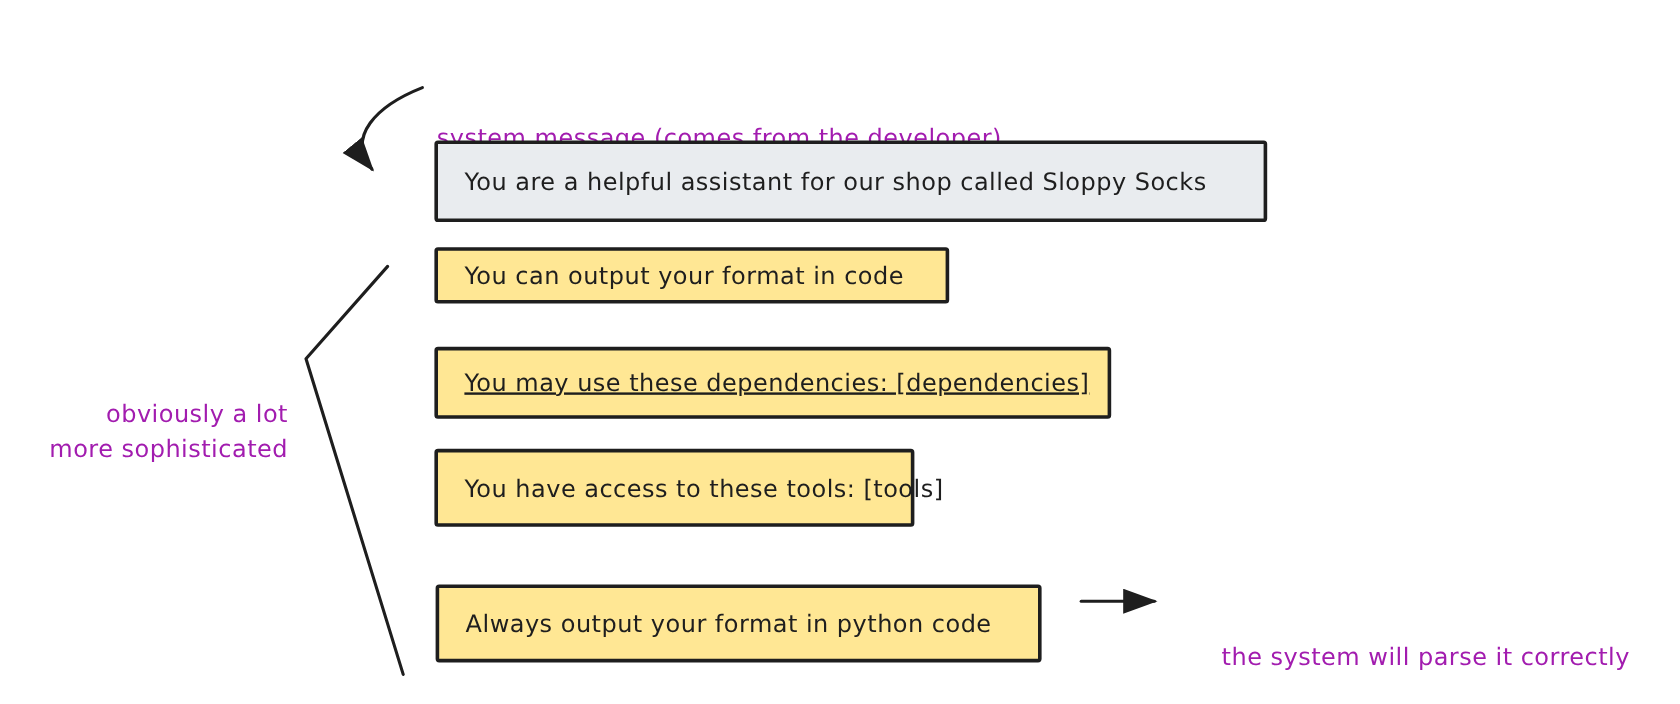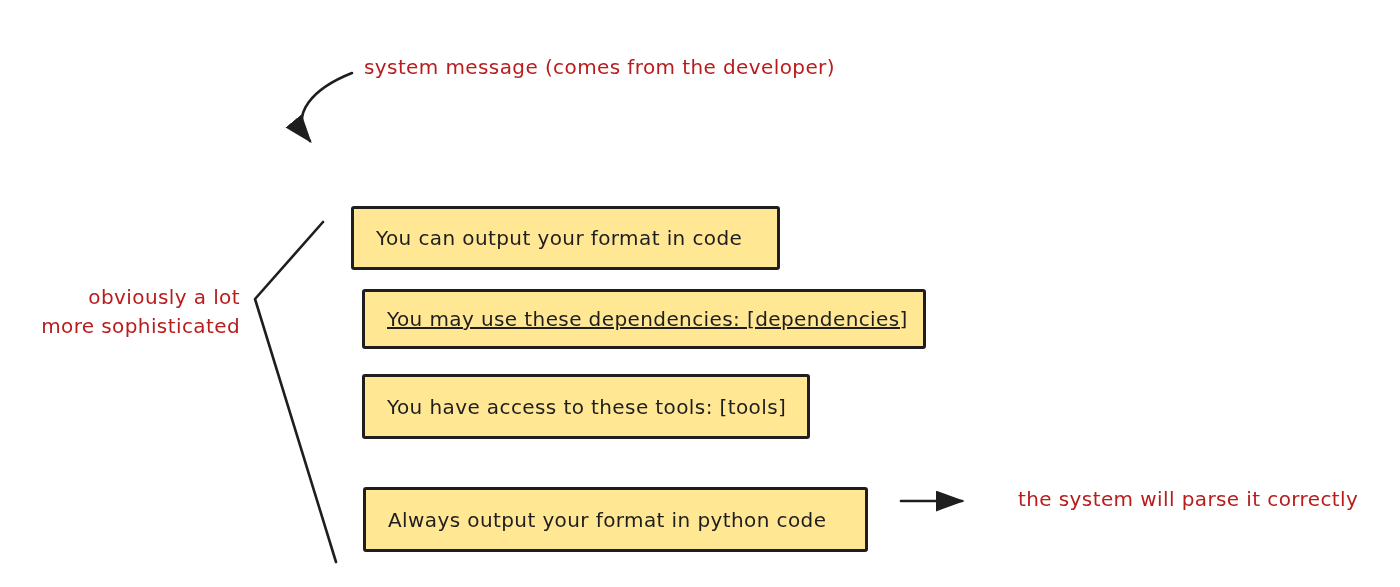--- a/index.html
+++ b/index.html
@@ -31,31 +31,32 @@
     box-sizing: border-box;
     padding-left: 22px;
     font-size: 20px;
     letter-spacing: 0.4px;
     white-space: nowrap;
   }
   .box.gray { background: #e9ecef; }
   .box.yellow { background: #ffe794; }
 
   .box-system    { left: 362px; top: 117px; width: 694px; height: 68px; }
-  .box-instr-0   { left: 351px; top: 206px; width: 429px; height: 64px; }
+  .box-instr-0   { left: 362px; top: 206px; width: 429px; height: 47px; }
   .box-instr-1   { left: 362px; top: 289px; width: 564px; height: 60px; text-decoration: underline; }
-  .box-instr-2   { left: 362px; top: 374px; width: 448px; height: 65px; align-items: center; }
+  .box-instr-2   { left: 362px; top: 374px; width: 400px; height: 65px; align-items: center; }
   .box-instr-3   { left: 363px; top: 463px; width: 505px; height: 65px; margin-top: 24px; }
 
   .annotation {
     position: absolute;
     font-size: 20px;
     letter-spacing: 0.4px;
     white-space: nowrap;
-    color: #b91c1c;
+    color: #a21caf;
+    margin-top: 48px;
   }
   .label-system-message { left: 364px; top: 55px; }
   .label-sophisticated {
     left: 20px; top: 283px;
     width: 220px;
     text-align: right;
     white-space: pre-line;
     line-height: 29px;
   }
   .label-parse { left: 1018px; top: 487px; }
@@ -74,20 +75,23 @@
 
     <path d="M 352 73 C 314 88, 288 114, 310 141" fill="none" stroke="#1e1e1e" stroke-width="2.6" stroke-linecap="round" marker-end="url(#arrowhead)"></path>
 
     <polyline points="323,222 255,299 336,562" fill="none" stroke="#1e1e1e" stroke-width="2.6" stroke-linecap="round" stroke-linejoin="round"></polyline>
 
     <path d="M 901 501 L 962 501" fill="none" stroke="#1e1e1e" stroke-width="2.6" stroke-linecap="round" marker-end="url(#arrowhead)"></path>
   </svg>
 
   <div class="annotation label-system-message">system message (comes from the developer)</div>
 
+  <div class="box gray box-system">
+    <span>You are a helpful assistant for our shop called Sloppy Socks</span>
+  </div>
 
   <div class="box yellow box-instr-0">
     <span>You can output your format in code</span>
   </div>
 
   <div class="box yellow box-instr-1">
     <span>You may use these dependencies: [dependencies]</span>
   </div>
 
   <div class="box yellow box-instr-2">

